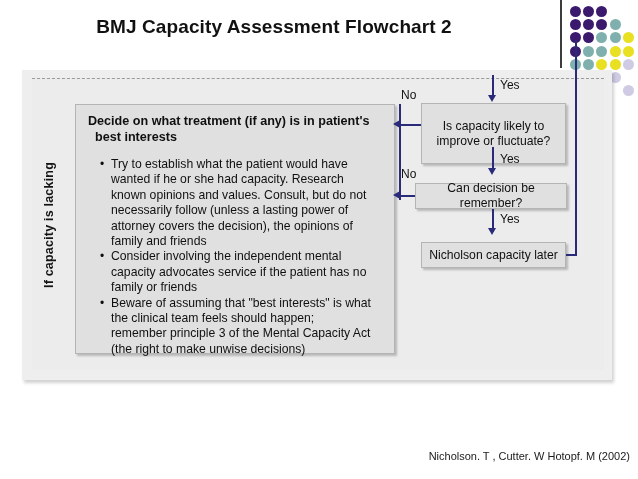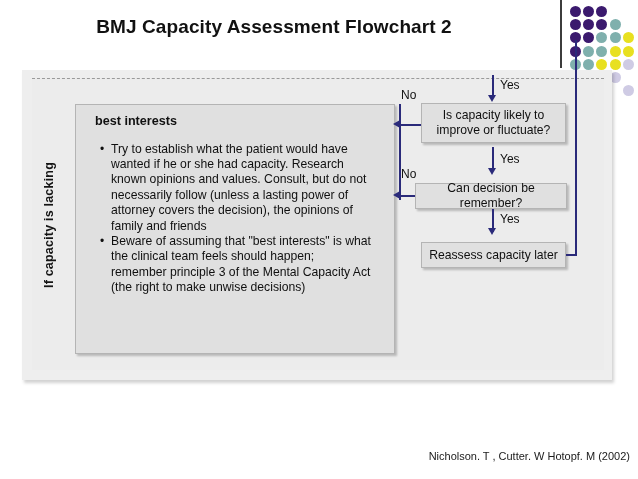--- a/index.html
+++ b/index.html
@@ -97,21 +97,21 @@
   }
   
   .decision-box{
     display:flex;align-items:center;justify-content:center;
     text-align:center;
     font-size:12.2px;
     line-height:15px;
     color:#101010;
     padding:3px 6px;
   }
-  #box-improve{left:421px;top:103px;width:145px;height:40px;}
+  #box-improve{left:421px;top:103px;width:145px;height:61px;}
   #box-delayed{left:415px;top:183px;width:152px;height:26px;}
   #box-reassess{left:421px;top:242px;width:145px;height:26px;}
 
   
   .vline{position:absolute;background:#2a2a7a;width:2px;}
   .hline{position:absolute;background:#2a2a7a;height:2px;}
   .arrow-down{
     position:absolute;width:0;height:0;
     border-left:4px solid transparent;
     border-right:4px solid transparent;
@@ -177,36 +177,38 @@
   </div>
 
 <div id="flowchart-panel">
   <div class="inner"></div>
 </div>
 
 <div id="side-label">If capacity is lacking</div>
 
 <div class="flow-box" id="main-box">
   <div class="hd">
+    <span>Decide on what treatment (if any) is in patient's</span>
     <span class="l2">best interests</span>
   </div>
   <ul>
     <li>Try to establish what the patient would have wanted if he or she had capacity. Research known opinions and values. Consult, but do not necessarily follow (unless a lasting power of attorney covers the decision), the opinions of family and friends</li>
+    <li>Consider involving the independent mental capacity advocates service if the patient has no family or friends</li>
     <li>Beware of assuming that "best interests" is what the clinical team feels should happen; remember principle 3 of the Mental Capacity Act (the right to make unwise decisions)</li>
   </ul>
 </div>
 
 <div class="flow-box decision-box" id="box-improve">
   <span>Is capacity likely to improve or fluctuate?</span>
 </div>
 <div class="flow-box decision-box" id="box-delayed">
   <span>Can decision be remember?</span>
 </div>
 <div class="flow-box decision-box" id="box-reassess">
-  <span>Reassess capacity later</span>
+  <span>Nicholson capacity later</span>
 </div>
 
 <div class="vline" style="left:492px;top:75px;height:21px;"></div>
 <div class="arrow-down" style="left:488px;top:95px;"></div>
 <div class="edge-label" style="left:500px;top:78px;">Yes</div>
 
 <div class="vline" style="left:492px;top:147px;height:22px;"></div>
 <div class="arrow-down" style="left:488px;top:168px;"></div>
 <div class="edge-label" style="left:500px;top:152px;">Yes</div>
 

